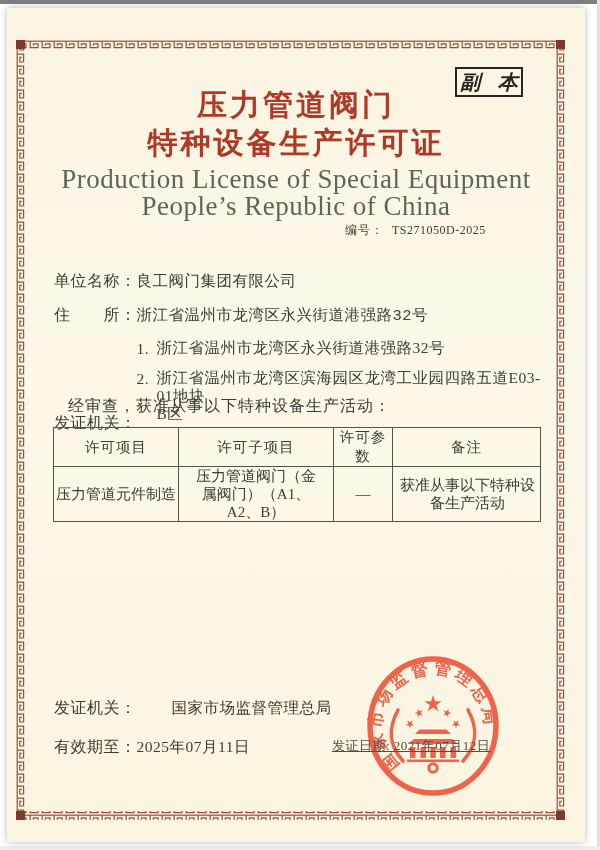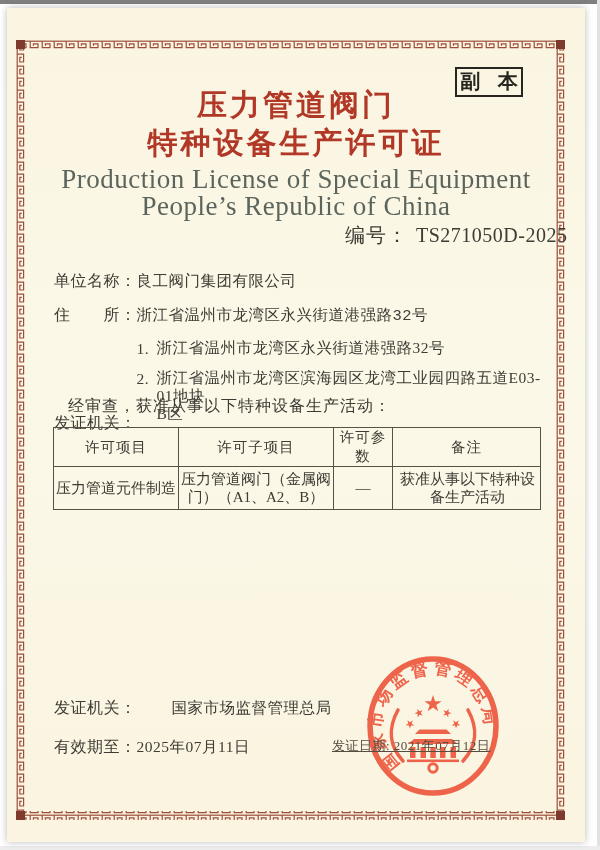--- a/index.html
+++ b/index.html
@@ -15,38 +15,39 @@
 
   .paper {
     position:absolute; left:7px; top:8px; width:578px; height:834px;
     background:linear-gradient(180deg,#faf5e1 0%,#fcf8e8 45%,#faf4e0 100%);
     box-shadow:0 0 7px rgba(0,0,0,.28);
   }
   .fret-frame { position:absolute; left:9px; top:32px; width:549px; height:780px; }
 
   .badge {
     position:absolute; left:448px; top:59px; width:68px; height:30px;
-    border:2px solid #26251f; display:flex; align-items:flex-end; justify-content:center;
+    border:2px solid #26251f; display:flex; align-items:center; justify-content:center;
     background:transparent;
+    font-style:italic;
   }
   .badge span {
     font-family:"Liberation Sans","DejaVu Sans",sans-serif;
     font-size:20px; font-weight:bold; color:#26251f; letter-spacing:6px; margin-right:-6px;
     white-space:nowrap;
   }
 
   .title-block { position:absolute; left:0; top:78px; width:578px; text-align:center; }
   .title-cn {
     font-family:"Liberation Sans","DejaVu Sans",sans-serif;
     font-weight:bold; font-size:30px; line-height:38px; color:#b13827; letter-spacing:3px;
   }
   .title-en { font-size:27px; line-height:27px; color:#5b655d; letter-spacing:0.5px; }
   .title-en.first { margin-top:4px; }
 
-  .serial { position:absolute; left:338px; top:214px; font-size:20px; color:#3d3b34; white-space:nowrap; }
+  .serial { position:absolute; left:338px; top:214px; font-size:12px; color:#3d3b34; white-space:nowrap; }
   .serial .lbl { letter-spacing:1px; }
   .serial .val { margin-left:8px; letter-spacing:0.5px; }
 
   .fields { position:absolute; left:47px; top:263px; width:492px; color:#3d3b34; }
   .frow { display:flex; align-items:flex-end; margin-bottom:13px; }
   .flabel { flex:0 0 78px; font-size:16px; letter-spacing:0.5px; white-space:pre; }
   .fvalue { font-size:15.5px; letter-spacing:0.5px; line-height:19px; }
   .frow.simple .fvalue { padding-top:0.5px;font-family:Liberation Mono, monospace; }
   .addr-item { display:flex; margin-bottom:11px; }
   .addr-item .no { flex:0 0 20px; font-size:15.5px; }
@@ -58,21 +59,21 @@
     position:absolute; left:46px; top:419px; width:487px;
     border-collapse:collapse; table-layout:fixed; color:#3d3b34;
   }
   table.license th, table.license td {
     border:1.4px solid #565248; font-weight:normal;
     text-align:center; vertical-align:middle; overflow:hidden;
   }
   table.license th { height:26px; font-size:14.5px; letter-spacing:1px; }
   table.license td { height:38px; font-size:15px; line-height:18px; }
   td.c-item { letter-spacing:0; padding:12px 1px; }
-  td.c-sub { padding:0 0; letter-spacing:0; }
+  td.c-sub { padding:0 15px; letter-spacing:0; }
   td.c-param { font-size:16px; }
   td.c-note { text-align:left; padding:0 3px 0 5px; letter-spacing:0; }
 
   .footer-row { position:absolute; left:47px; display:flex; color:#3d3b34; }
   .footer-row .flabel { flex:0 0 78px; font-size:16px; }
   .footer-row .fvalue { font-size:15.5px; letter-spacing:0.5px; }
   .row-authority { top:690px;gap:35px; }
   .row-valid { top:729px; }
 
   .issue-date {

